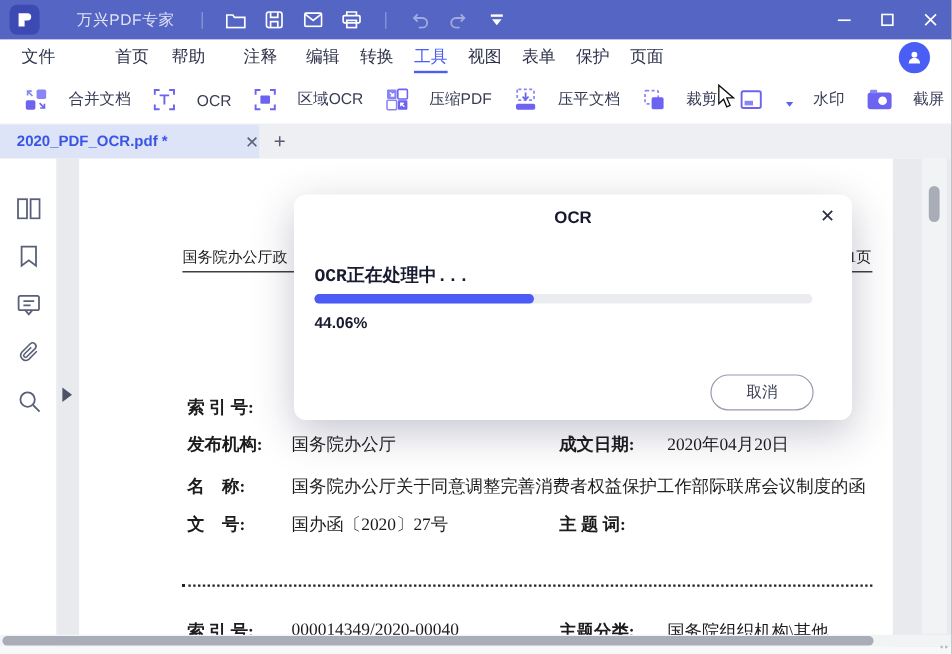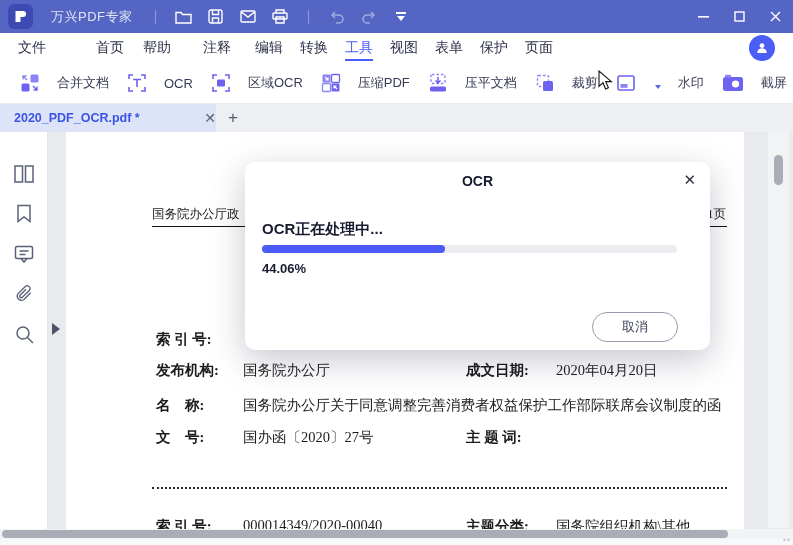--- a/index.html
+++ b/index.html
@@ -4,21 +4,21 @@
 <style>
   * { margin:0; padding:0; box-sizing:border-box; }
   body { background:#444; font-family:"Liberation Sans","DejaVu Sans",sans-serif; }
   .app { position:relative; width:793px; height:545px; background:#fff; overflow:hidden; }
 
   
   .titlebar { position:absolute; left:0; top:0; width:793px; height:33px; background:#5565c4;
               display:flex; align-items:center; }
   .logo { width:25px; height:25px; margin-left:8px; background:#3e4ab4; border-radius:6px;
           display:flex; align-items:center; justify-content:center; }
-  .app-title { color:rgba(255,255,255,.82); font-size:13px; margin-left:18px; letter-spacing:.5px; }
+  .app-title { color:rgba(255,255,255,.82); font-size:13px; margin-left:31px; letter-spacing:.5px; }
   .tb-sep { width:1px; height:14px; background:rgba(255,255,255,.35); margin:0 12px; }
   .tb-ico { width:32px; height:26px; display:flex; align-items:center; justify-content:center; cursor:default; }
   .tb-ico svg { display:block; }
   .dim { opacity:.45; }
   .win-controls { margin-left:auto; display:flex; }
   .win-btn { width:36px; height:33px; display:flex; align-items:center; justify-content:center; color:#fff; }
   .caret-down-wh { width:0; height:0; border-left:4px solid transparent; border-right:4px solid transparent;
                    border-top:5px solid #fff; }
   .caret-bar { width:10px; height:2px; background:#fff; margin-bottom:2px; }
 
@@ -75,21 +75,21 @@
   .hthumb { position:absolute; left:2px; top:1px; width:726px; height:8px; background:#a9adb8; border-radius:4px; }
   .statusstrip { position:absolute; left:0; bottom:0; width:793px; height:6px; background:#f7f8fa; }
   .grip { position:absolute; right:2px; bottom:1px; color:#b9bcc4; font-size:8px; letter-spacing:1px; }
 
   
   .dialog { position:absolute; left:245px; top:162px; width:465px; height:188px; background:#fff;
             border-radius:10px; box-shadow:0 10px 34px rgba(30,35,70,.25); z-index:40; }
   .dlg-title { position:absolute; left:0; top:11px; width:100%; text-align:center; font-size:14px;
                font-weight:bold; color:#16192e; }
   .dlg-close { position:absolute; right:14px; top:9px; font-size:15px; color:#2c2f40; cursor:default; }
-  .dlg-status { position:absolute; left:17px; top:58px; font-size:15px; font-weight:bold; color:#181b30; }
+  .dlg-status { position:absolute; left:17px; top:58px; font-size:15px; font-weight:bold; color:#181b30;font-family:Liberation Mono, monospace; }
   .progress { position:absolute; left:17px; top:83px; width:415px; height:8px; background:#ebecf0; border-radius:4px; }
   .progress-fill { height:8px; background:#4c5bf5; border-radius:4px; width:0; }
   .dlg-percent { position:absolute; left:17px; top:99px; font-size:13px; font-weight:bold; color:#181b30; }
   .cancel-btn { position:absolute; left:347px; top:150px; width:86px; height:30px; border:1px solid #979caa;
                 border-radius:15px; background:#fff; display:flex; align-items:center; justify-content:center;
                 font-size:13px; color:#3c4157; cursor:default; }
 
   .cursor { position:absolute; left:598px; top:70px; z-index:30; }
 </style>
 </head>

